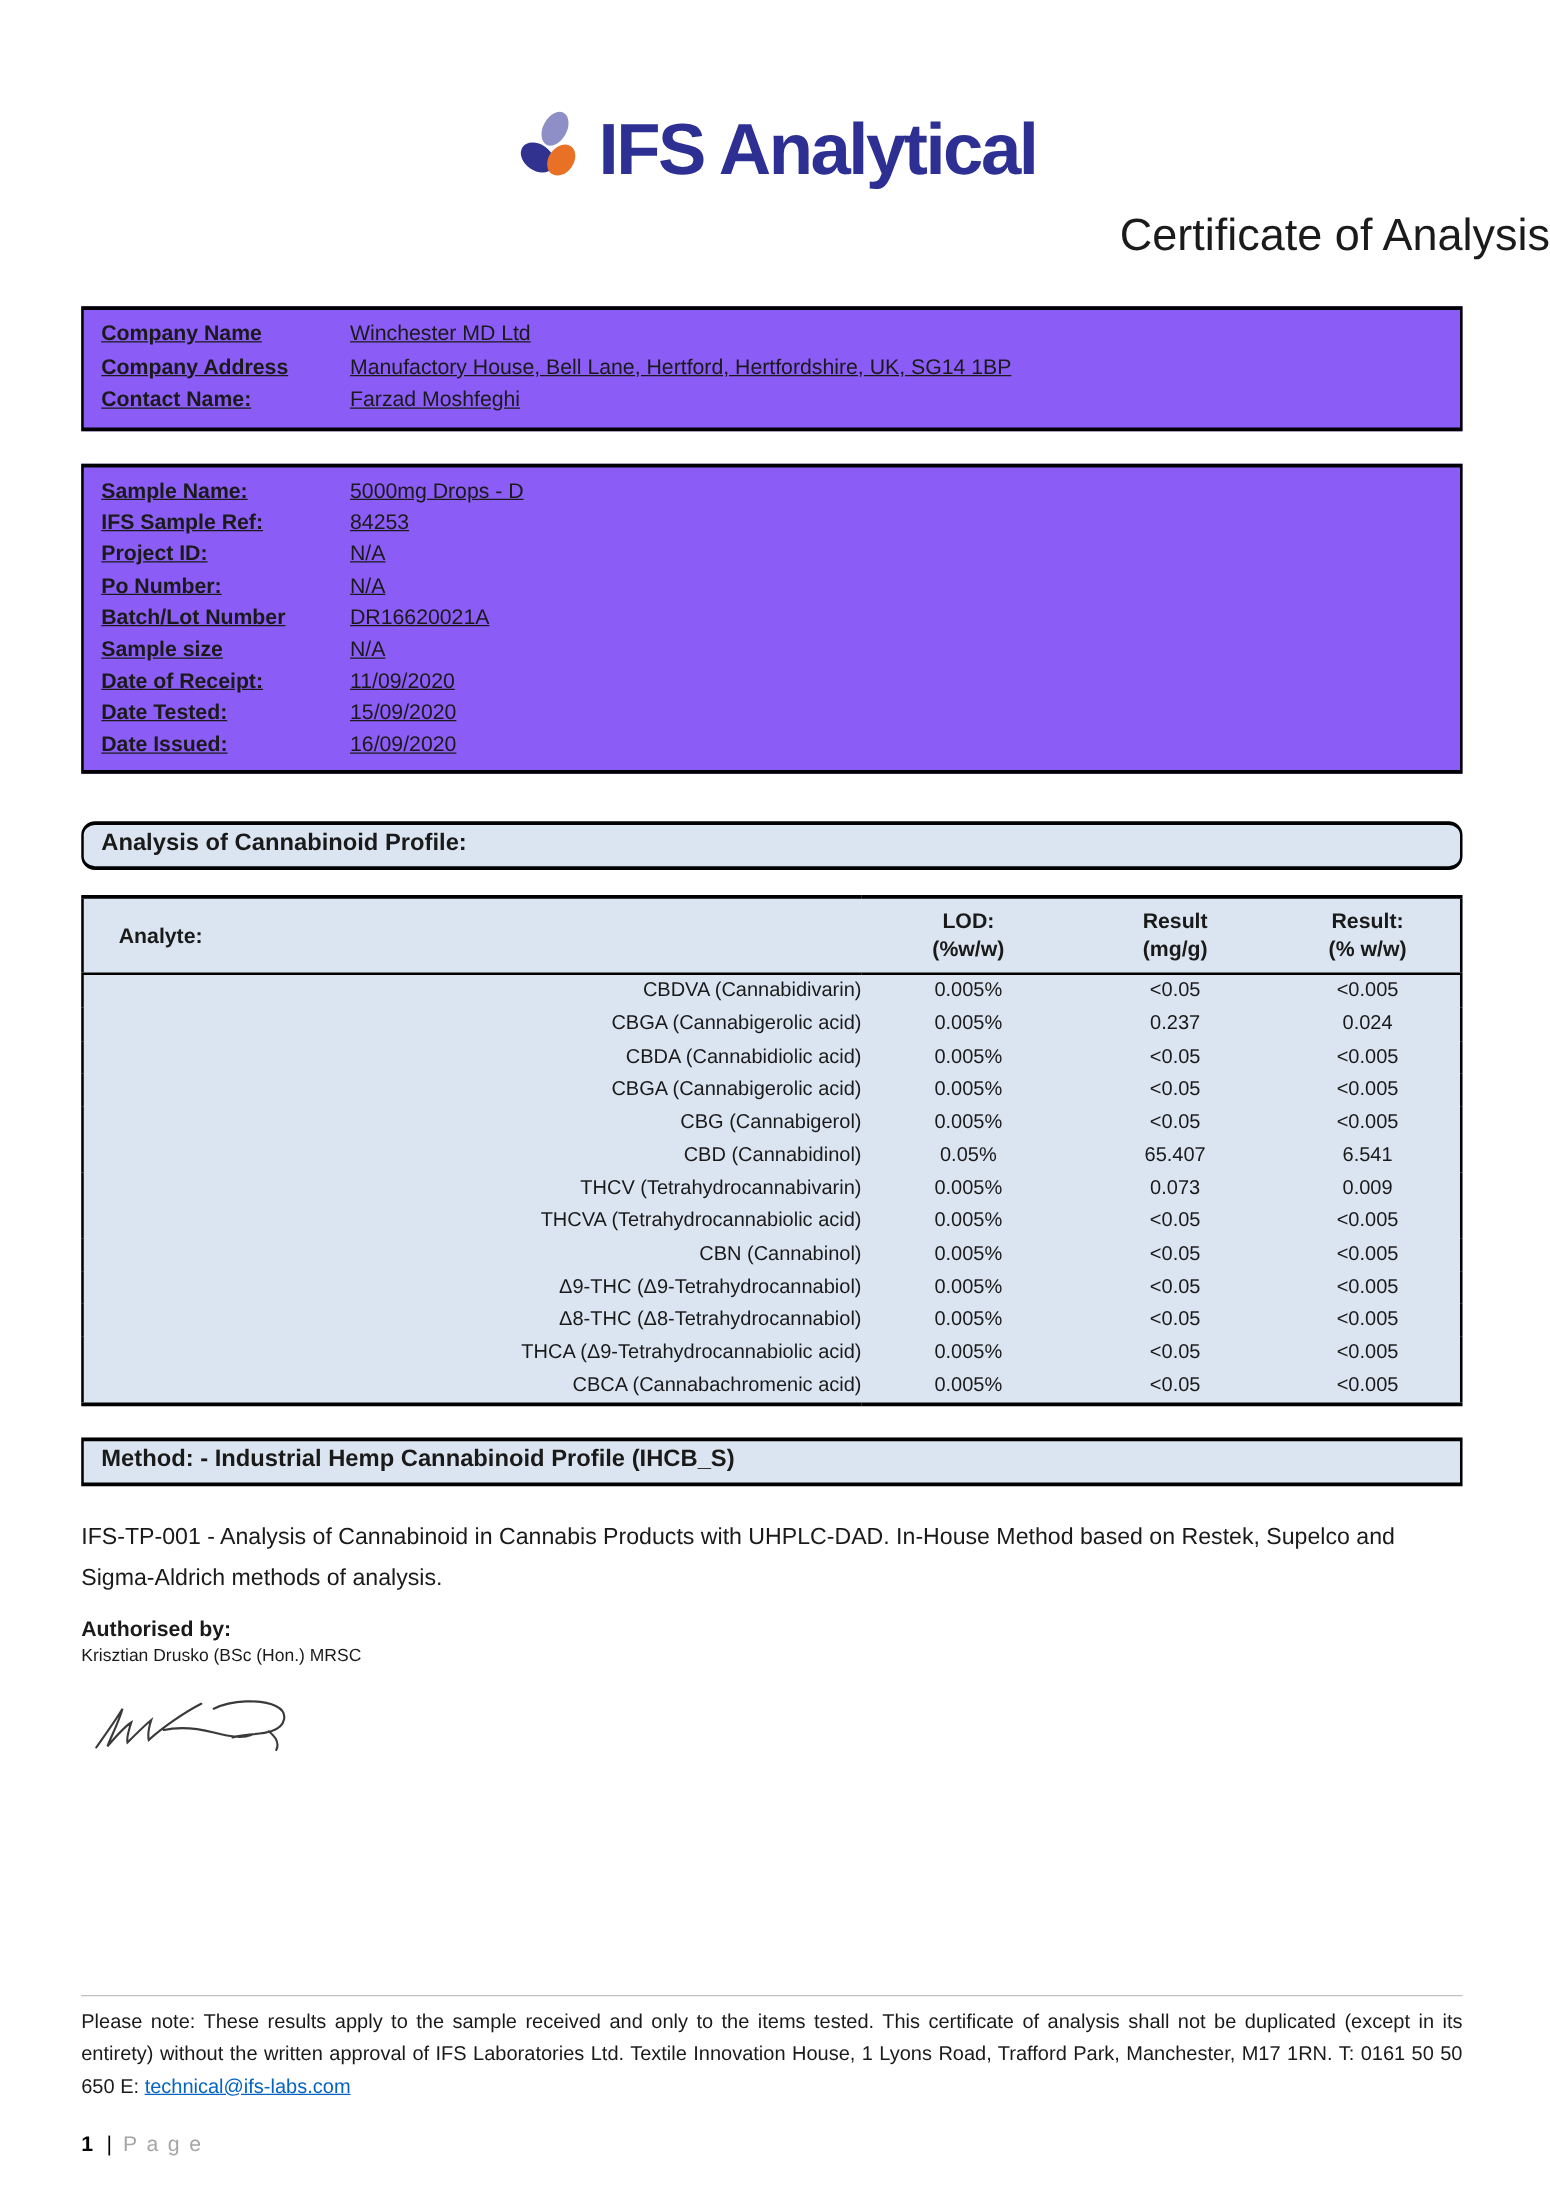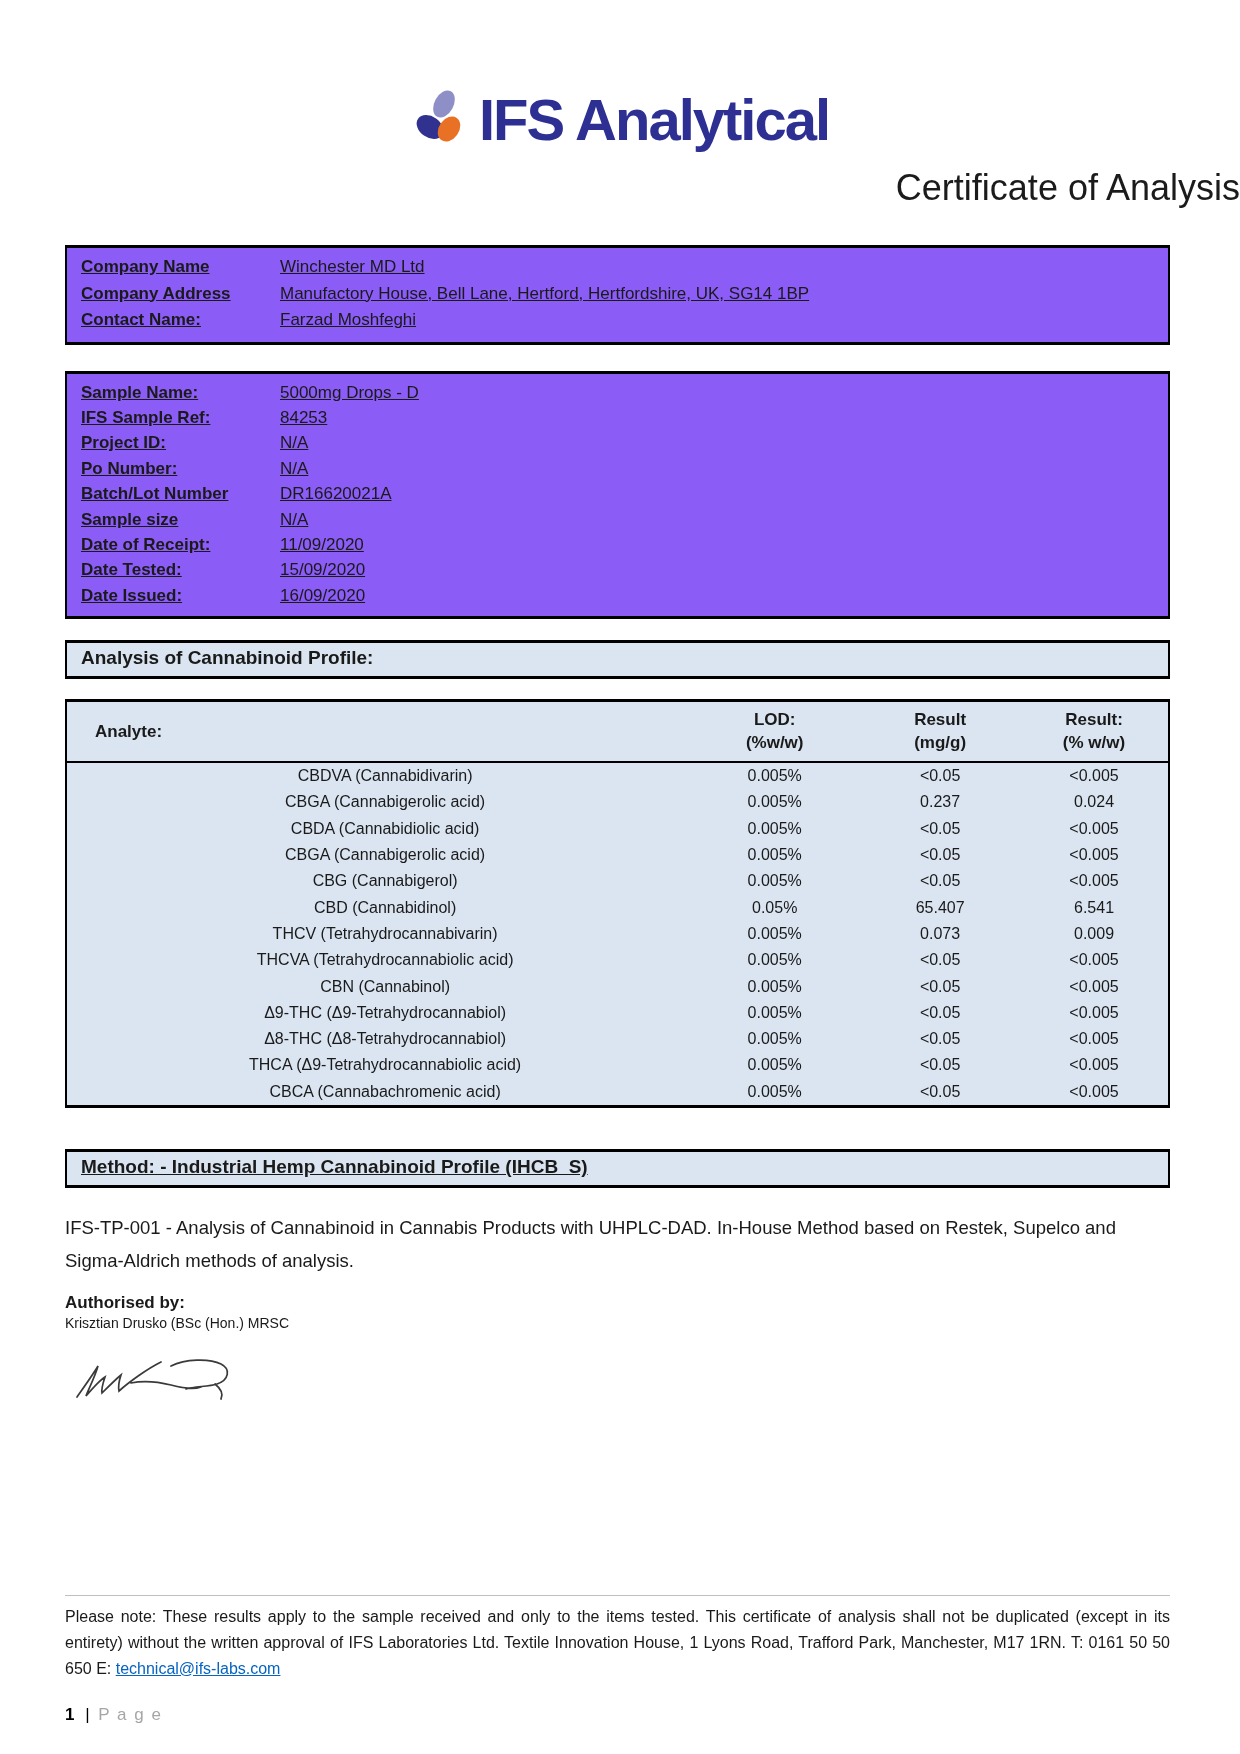--- a/index.html
+++ b/index.html
@@ -21,33 +21,33 @@
   .company .kv-row { line-height:26.5px; }
   .kv-label { width:213px; padding-left:14px; font-weight:bold; }
   .kv-value { flex:1; }
   .company  { margin-top:36px; }
   .sample   { margin-top:26px; }
 
   
   .section-bar { background:#dbe5f1; border:2px solid #000; border-top-width:3px;
                  border-bottom-width:3px; font-weight:bold; font-size:19px;
                  padding:4px 0 7px 14px; }
-  .bar-analysis { margin-top:21px; }
-  .bar-method   { margin-top:41px;text-decoration:underline; }
+  .bar-analysis { margin-top:38px;border-radius:11px; }
+  .bar-method   { margin-top:25px; }
 
   
   table.analyte { width:100%; border-collapse:collapse; background:#dbe5f1;
                   border:2px solid #000; border-top-width:3px; border-bottom-width:3px;
                   margin-top:20px; }
   table.analyte thead th { border-bottom:2.5px solid #000; font-weight:bold;
                            font-size:17px; text-align:center; padding:6px 0 7px 0;
                            line-height:23px; }
   table.analyte thead th.h-analyte { text-align:left; padding-left:28px; vertical-align:middle; }
   table.analyte tbody td { font-size:16px; line-height:26.3px; text-align:center; padding:0; }
-  table.analyte tbody td.name { text-align:center; padding-left:14px; }
+  table.analyte tbody td.name { text-align:right; padding-left:14px; }
 
   
   .method-para { margin-top:23px; font-size:18.5px; line-height:33px; width:1075px; }
   .auth-label  { margin-top:16px; font-size:17px; font-weight:bold; }
   .auth-name   { font-size:14px; margin-top:2px; }
   .signature   { margin-top:20px; margin-left:8px; height:58px; }
 
   
   .footer-rule { margin-top:186px; border:none; border-top:1.5px solid #bfbfbf; }
   .footer-note { margin-top:8px; font-size:16px; line-height:25.8px; text-align:justify; }

